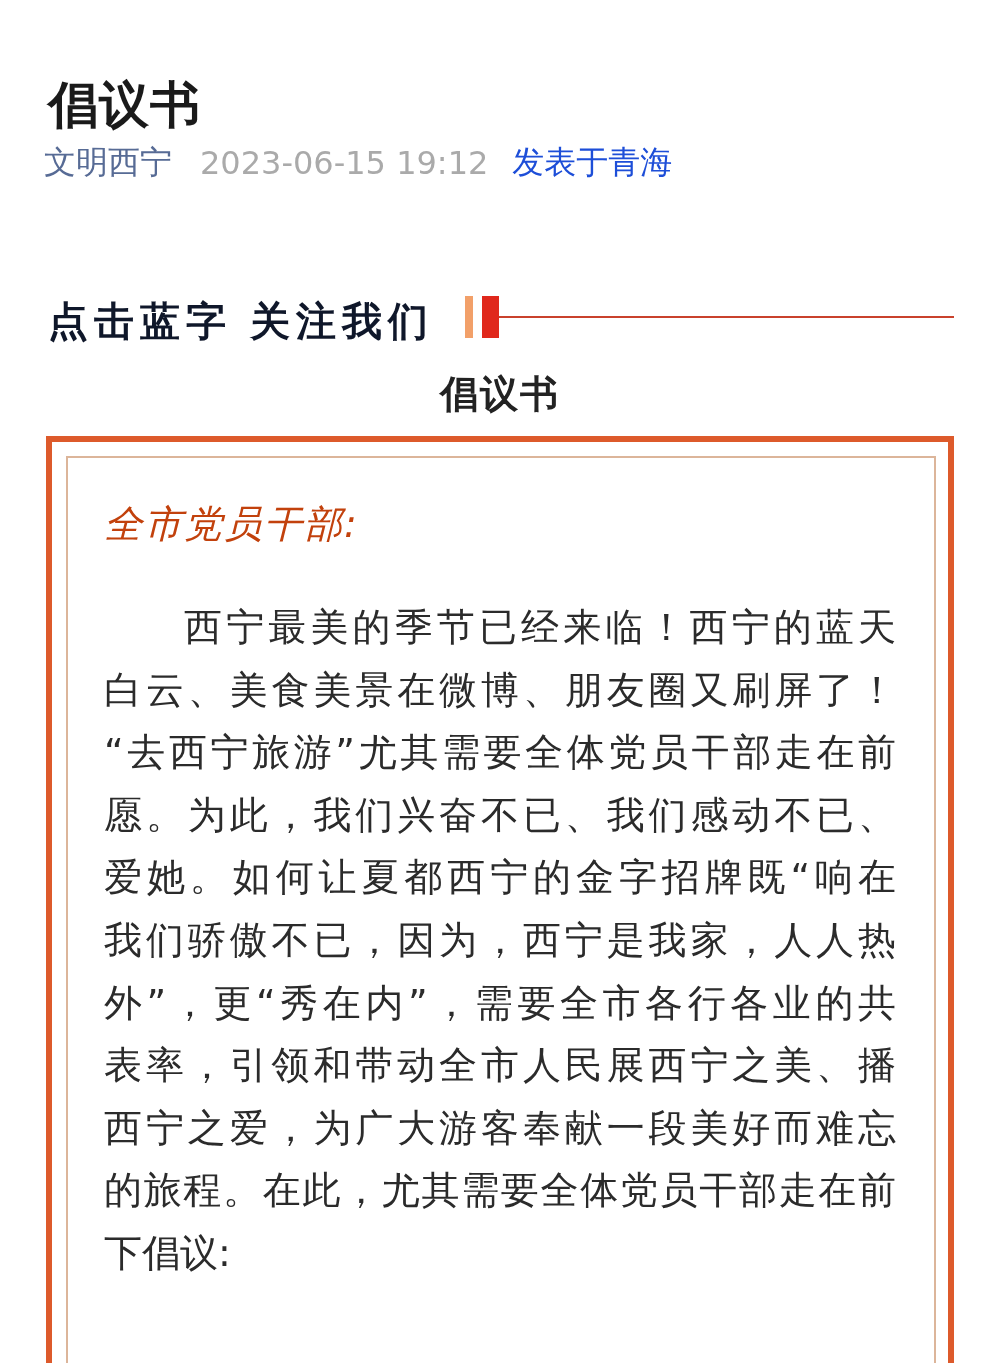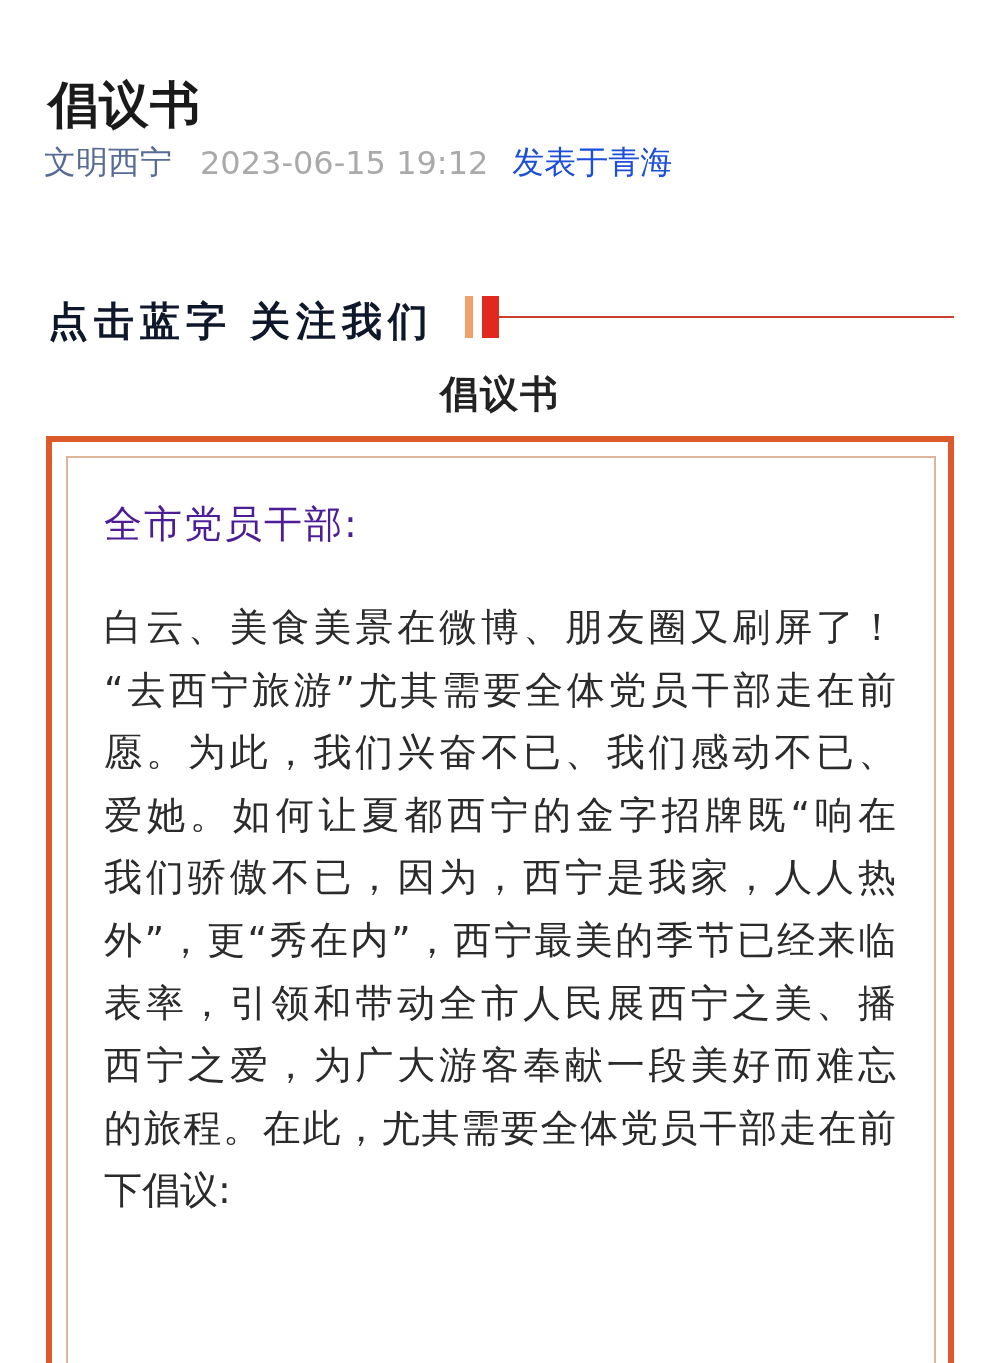--- a/index.html
+++ b/index.html
@@ -122,23 +122,24 @@
     height: 940px;
     border: 2px solid #dcb59a;
     border-bottom: none;
   }
   .salutation {
     position: absolute;
     left: 104px;
     top: 496px;
     font-size: 38px;
     line-height: 56px;
-    color: #4c1d95;
+    color: #c2410c;
     letter-spacing: 2px;
     white-space: nowrap;
+    font-style: italic;
   }
   .body-lines {
     position: absolute;
     left: 104px;
     top: 596px;
     width: 800px;
   }
   .body-line {
     height: 62.6px;
     line-height: 62.6px;
@@ -178,23 +179,24 @@
 </div>
 
 <div class="doc-heading">倡议书</div>
 
 <div class="frame-outer"></div>
 <div class="frame-inner"></div>
 
 <div class="salutation">全市党员干部:</div>
 
 <div class="body-lines">
+  <div class="body-line first">西宁最美的季节已经来临！西宁的蓝天</div>
   <div class="body-line">白云、美食美景在微博、朋友圈又刷屏了！</div>
   <div class="body-line">“去西宁旅游”尤其需要全体党员干部走在前</div>
   <div class="body-line">愿。为此，我们兴奋不已、我们感动不已、</div>
   <div class="body-line">爱她。如何让夏都西宁的金字招牌既“响在</div>
   <div class="body-line">我们骄傲不已，因为，西宁是我家，人人热</div>
-  <div class="body-line">外”，更“秀在内”，西宁最美的季节已经来临</div>
+  <div class="body-line">外”，更“秀在内”，需要全市各行各业的共</div>
   <div class="body-line">表率，引领和带动全市人民展西宁之美、播</div>
   <div class="body-line">西宁之爱，为广大游客奉献一段美好而难忘</div>
   <div class="body-line">的旅程。在此，尤其需要全体党员干部走在前</div>
   <div class="body-line last">下倡议:</div>
 </div>
 
 </body></html>

